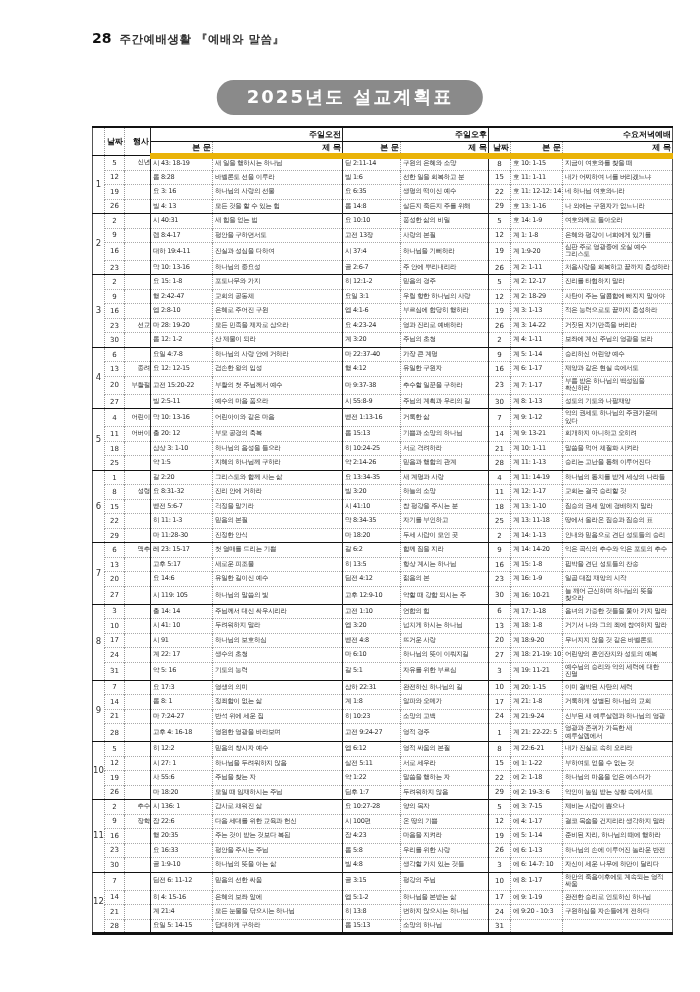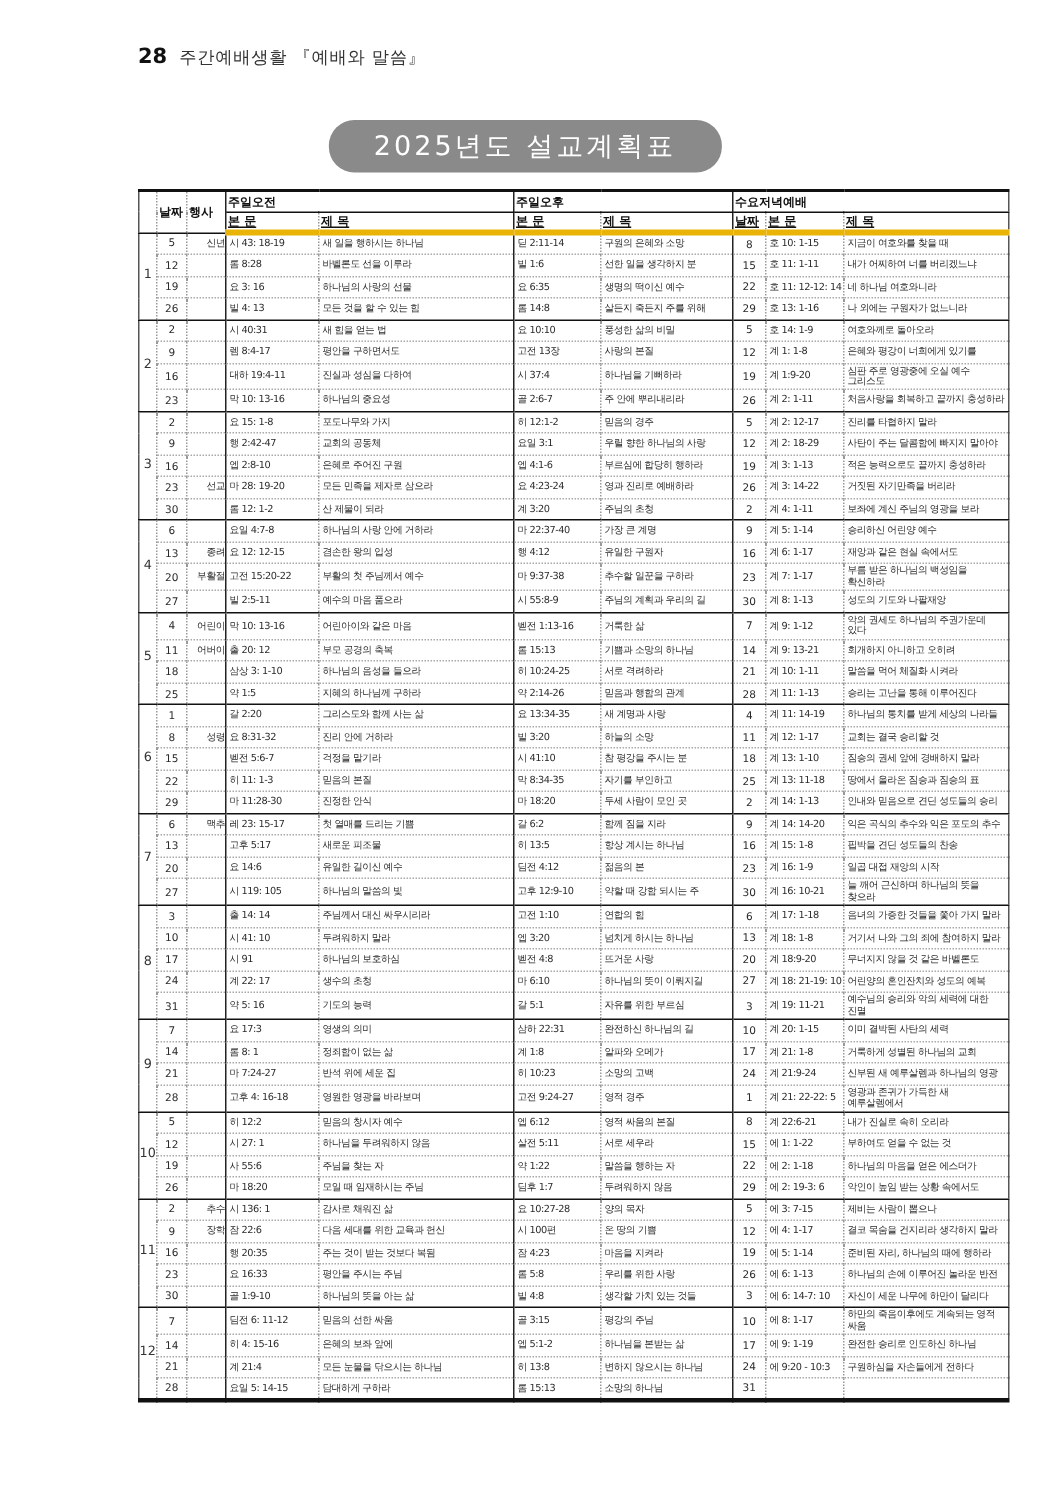--- a/index.html
+++ b/index.html
@@ -10,28 +10,28 @@
     font-family: "DejaVu Sans", sans-serif;
     color: #222;
     position: relative;
     overflow: hidden;
   }
   .page-header {
     position: absolute; top: 30px; left: 92px;
     display: flex; align-items: baseline; gap: 8px;
   }
   .page-number { font-size: 14px; font-weight: bold; color: #111; }
-  .page-header-text { font-size: 11.5px; color: #333; letter-spacing: 0.5px; }
+  .page-header-text { font-size: 11.5px; color: #333; letter-spacing: 0.5px; font-weight: bold; }
   .title-badge {
     position: absolute; top: 80px; left: 50%; transform: translateX(-50%);
     background: #8a8a8a;
     color: #ffffff;
     border-radius: 17px;
     padding: 5px 30px 6px 30px;
-    font-size: 18px; font-weight: normal; letter-spacing: 2px;
+    font-size: 18px; font-weight: bold; letter-spacing: 2px;
     white-space: nowrap;
   }
   table.schedule {
     position: absolute; top: 126px; left: 92px;
     width: 580px;
     border-collapse: collapse;
     table-layout: fixed;
     border-top: 2px solid #111;
     border-bottom: 3px solid #111;
     border-left: 1px solid #555;
@@ -42,27 +42,27 @@
   col.w-event { width: 26px; }
   col.w-am-text { width: 62px; }
   col.w-am-title { width: 130px; }
   col.w-pm-text { width: 58px; }
   col.w-pm-title { width: 88px; }
   col.w-wed-date { width: 22px; }
   col.w-wed-text { width: 52px; }
   col.w-wed-title { width: 110px; }
   thead th {
     font-size: 8px; font-weight: bold; color: #111;
-    text-align: left; vertical-align: middle;
+    text-align: right; vertical-align: middle;
     height: 14px; padding: 0 1px;
     border-right: 1px dotted #999;
   }
   thead th.group { border-bottom: 1px solid #111; }
   thead th.span2 { border-bottom: 1px solid #111; }
-  thead tr.subrow th { border-bottom: 4px solid #eab308; text-decoration: underline; }
+  thead tr.subrow th { border-bottom: 6px solid #eab308; }
   thead th.sec-r, tbody td.sec-r { border-right: 1px solid #222; }
   tbody td {
     font-size: 6.5px; color: #2a2a2a;
     height: 14.5px;
     padding: 1px 1px 1px 2px;
     border-right: 1px dotted #999;
     border-top: 1px dotted #aaa;
     vertical-align: middle;
     letter-spacing: -0.3px;
     line-height: 1.15;
@@ -133,21 +133,21 @@
           <td class="c-wed-date">8</td>
           <td class="c-wed-text">호 10: 1-15</td>
           <td class="c-wed-title">지금이 여호와를 찾을 때</td>
         </tr>
         <tr>
           <td class="c-date">12</td>
           <td class="c-event sec-r"></td>
           <td class="c-am-text">롬 8:28</td>
           <td class="c-am-title sec-r">바벨론도 선을 이루라</td>
           <td class="c-pm-text">빌 1:6</td>
-          <td class="c-pm-title sec-r">선한 일을 생각하지 분</td>
+          <td class="c-pm-title sec-r">선한 일을 회복하고 분</td>
           <td class="c-wed-date">15</td>
           <td class="c-wed-text">호 11: 1-11</td>
           <td class="c-wed-title">내가 어찌하여 너를 버리겠느냐</td>
         </tr>
         <tr>
           <td class="c-date">19</td>
           <td class="c-event sec-r"></td>
           <td class="c-am-text">요 3: 16</td>
           <td class="c-am-title sec-r">하나님의 사랑의 선물</td>
           <td class="c-pm-text">요 6:35</td>

